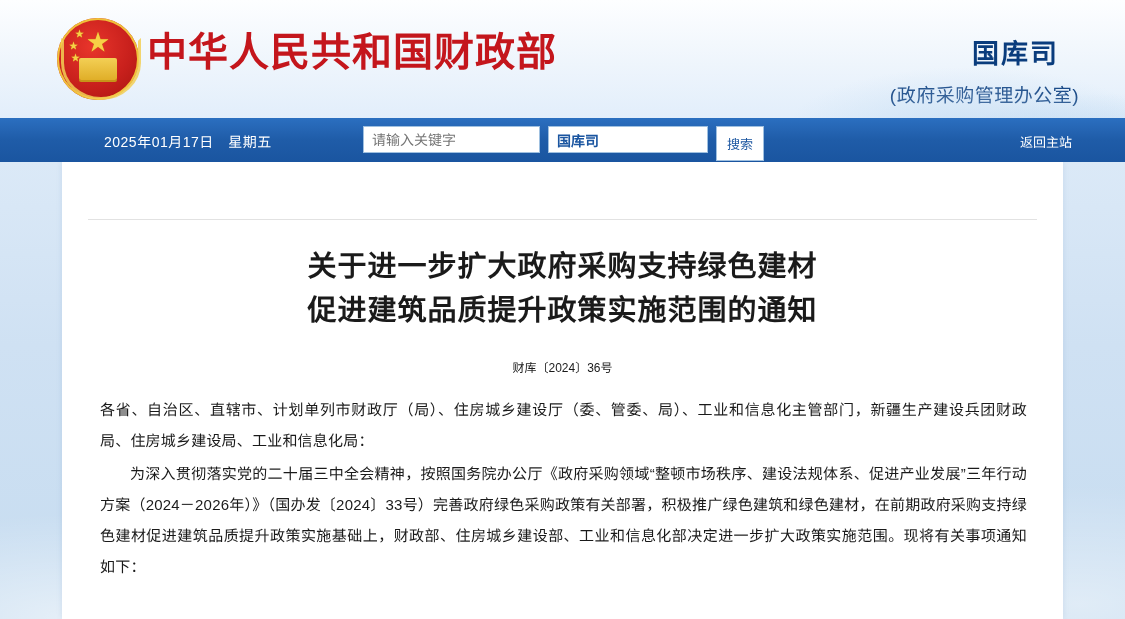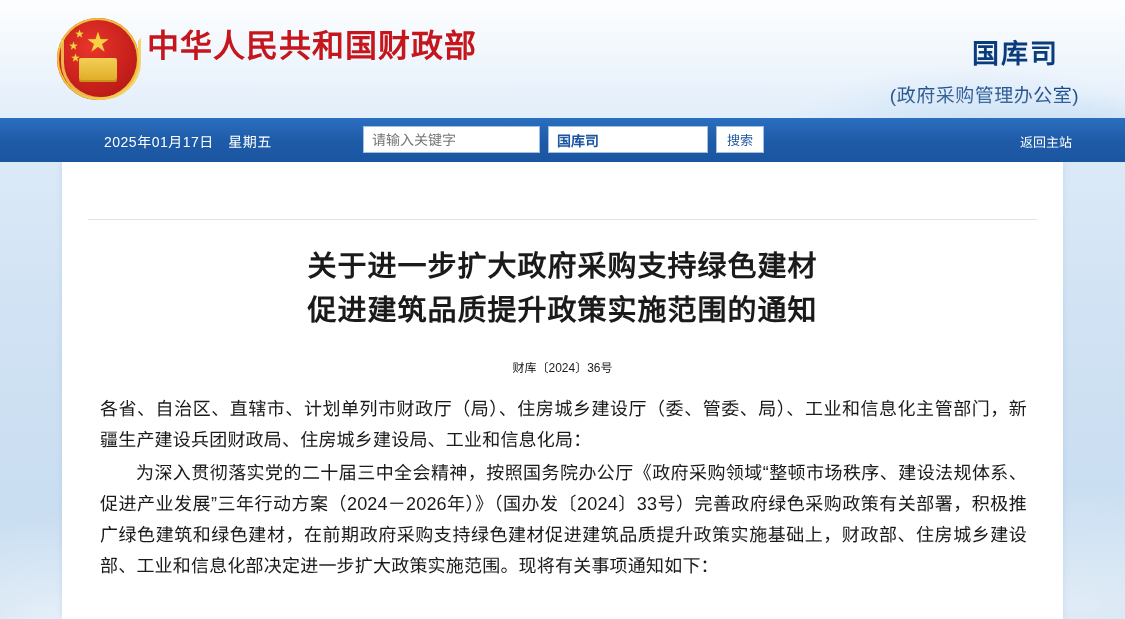--- a/index.html
+++ b/index.html
@@ -79,21 +79,21 @@
     width: 74px; height: 56px;
     border: 3px solid rgba(243, 207, 85, .85);
     border-radius: 0 0 50% 50% / 0 0 60% 60%;
     border-top-color: transparent;
   }
 
   .title-zh {
     position: absolute;
     left: 147px;
     top: 20px;
-    font-size: 32px;
+    font-size: 40px;
     font-weight: bold;
     letter-spacing: 1px;
     color: #c4161c;
     font-family: "Liberation Serif", "DejaVu Serif", serif;
   }
   .title-en {
     position: absolute;
     left: 148px;
     top: 70px;
     font-size: 15px;
@@ -149,21 +149,21 @@
     outline: none;
     font-family: "Liberation Sans", sans-serif;
   }
   .search-input { left: 363px; width: 177px; color: #8d8d8d; }
   .search-scope { left: 548px; width: 160px; color: #1a55a0; font-weight: bold;}
   .search-btn {
     position: absolute;
     left: 716px;
     top: 8px;
     width: 48px;
-    height: 27px;
+    height: 35px;
     background: #ffffff;
     border: 1px solid #9fc0e0;
     color: #1a55a0;
     font-size: 13px;
     cursor: pointer;
     padding: 0;
     font-family: "Liberation Sans", sans-serif;
   }
   .back-link {
     position: absolute;
@@ -236,21 +236,21 @@
     width: 1001px;
     text-align: center;
     font-size: 12px;
     color: #1a1a1a;
   }
   .doc-body {
     position: absolute;
     left: 38px;
     top: 232px;
     width: 927px;
-    font-size: 18px;
+    font-size: 15px;
     color: #1a1a1a;
     line-height: 31px;
     text-align: justify;
     letter-spacing: .2px;
   }
   .doc-body p { margin: 0 0 2px 0; }
   .doc-body p.indent { text-indent: 2em; }
 </style>
 </head>
 <body>

